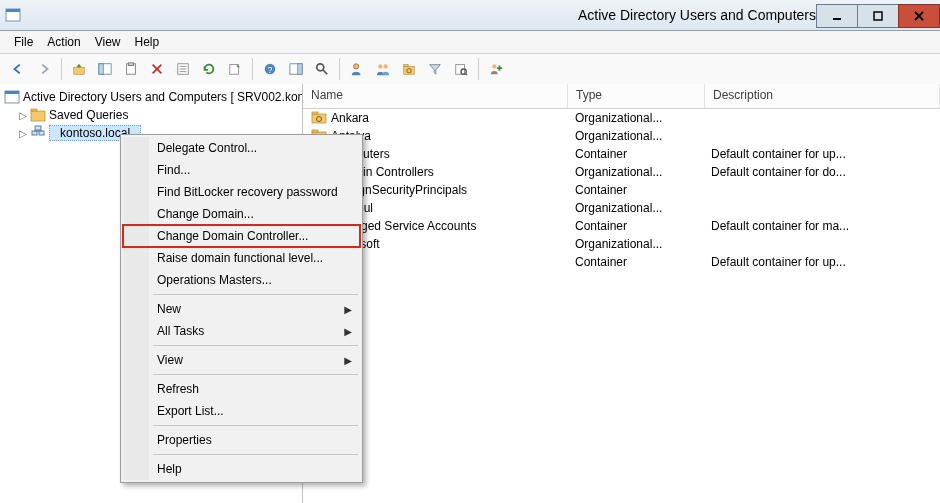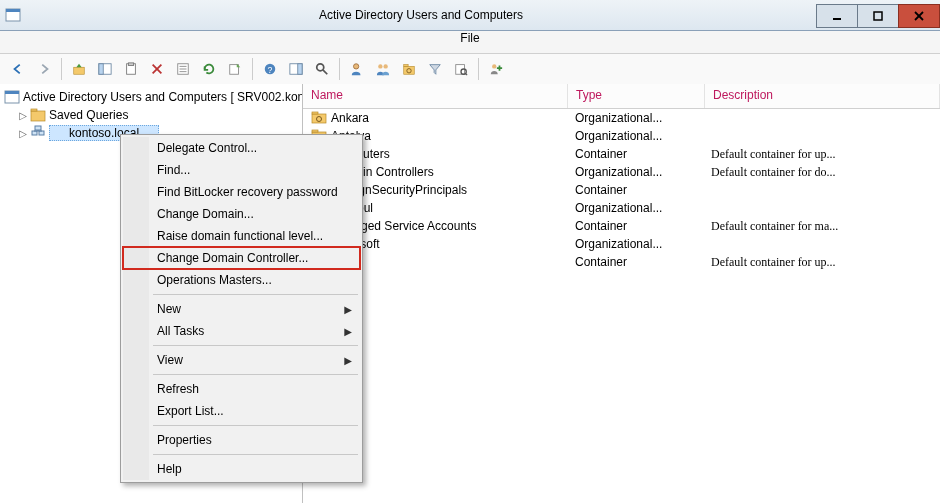--- a/index.html
+++ b/index.html
@@ -4,57 +4,57 @@
 <style>
   html,body{margin:0;padding:0;font-family:"Segoe UI",Tahoma,sans-serif;font-size:12px;color:#000;}
   body{width:940px;height:503px;background:#fff;position:relative;overflow:hidden;}
 
   
   .wm{position:absolute;inset:0;pointer-events:none;opacity:0.10;overflow:hidden;z-index:0;}
   .wm div{position:absolute;font-size:26px;color:#666;transform:rotate(-30deg);white-space:nowrap;}
 
   
   .titlebar{height:30px;background:linear-gradient(#eef3f7,#dde7f0);border-bottom:1px solid #8aa0b8;display:flex;align-items:center;position:relative;z-index:1;}
-  .titlebar .title{flex:1;text-align:center;font-size:12px;color:#000;}
+  .titlebar .title{flex:1;text-align:right;font-size:14px;color:#000;}
   .winbtns{display:flex;}
   .winbtn{width:40px;height:22px;margin-top:1px;border:1px solid #6a7a8a;display:flex;align-items:center;justify-content:center;font-size:14px;background:#d7e1ea;}
   .winbtn.close{background:#c94f3d;border-color:#8a2f21;color:#000;}
   .winbtn + .winbtn{margin-left:-1px;}
 
   
-  .menubar{height:22px;background:#f5f5f5;border-bottom:1px solid #d0d0d0;display:flex;align-items:center;padding:0 14px;gap:14px;z-index:1;position:relative;flex-direction:column;}
+  .menubar{height:22px;background:#f5f5f5;border-bottom:1px solid #d0d0d0;display:flex;align-items:center;padding:0 14px;gap:14px;z-index:1;position:relative;}
   .menubar span{cursor:default;}
 
   
   .toolbar{height:30px;background:#f9f9f9;border-bottom:1px solid #d9d9d9;display:flex;align-items:center;padding:0 6px;gap:2px;z-index:1;position:relative;}
   .tbtn{width:22px;height:22px;border:1px solid transparent;border-radius:3px;display:flex;align-items:center;justify-content:center;font-size:13px;}
   .tbtn svg{width:14px;height:14px;}
   .tsep{width:1px;height:22px;background:#ccc;margin:0 3px;}
 
   
   .body{position:absolute;top:84px;bottom:0;left:0;right:0;display:flex;z-index:1;}
   .tree{width:302px;border-right:1px solid #c0c0c0;overflow:hidden;position:relative;background:#fff;}
   .list{flex:1;overflow:hidden;position:relative;background:#fff;}
 
   .tree-inner{padding:4px 0;}
   .tree-row{display:flex;align-items:center;height:18px;padding-left:4px;white-space:nowrap;}
   .tree-row .tw{width:14px;text-align:center;color:#666;font-size:10px;}
   .tree-row .ic{width:16px;height:16px;margin-right:3px;display:inline-flex;align-items:center;justify-content:center;}
-  .tree-row.sel .lbl{background:#cde6ff;border:1px dotted #6ca7de;padding:0 19px;}
+  .tree-row.sel .lbl{background:#cde6ff;border:1px dotted #6ca7de;padding:0 10px;}
 
   
   .cols{height:24px;border-bottom:1px solid #d0d0d0;display:flex;background:#fcfcfc;}
-  .col{border-right:1px solid #e3e3e3;padding:4px 8px;color:#be185d;}
+  .col{border-right:1px solid #e3e3e3;padding:4px 8px;color:#404040;}
   .col.c1{width:248px;} .col.c2{width:120px;} .col.c3{flex:1;}
   .rows{}
   .row{display:flex;height:18px;align-items:center;}
   .cell{padding:0 8px;white-space:nowrap;overflow:hidden;text-overflow:ellipsis;}
   .cell.c1{width:248px;display:flex;align-items:center;gap:4px;}
   .cell.c2{width:120px;}
-  .cell.c3{flex:1;font-family:Liberation Serif, serif;}
+  .cell.c3{flex:1;}
 
   
   .ctx{position:absolute;left:120px;top:134px;width:237px;background:#f1f1f1;border:1px solid #9d9d9d;box-shadow:3px 3px 5px rgba(0,0,0,0.3);z-index:10;padding:2px;}
   .ctx .gutter{position:absolute;left:2px;top:2px;bottom:2px;width:26px;background:#e9e9e9;}
   .ctx .mi{position:relative;height:22px;display:flex;align-items:center;padding-left:34px;padding-right:12px;text-align:right;}
   .ctx .mi .arr{position:absolute;right:8px;font-size:10px;color:#333;}
   .ctx .msep{height:1px;background:#c8c8c8;margin:3px 2px 3px 30px;position:relative;}
   .ctx .mi.hl{outline:2px solid #d12a1e;outline-offset:-1px;}
 
   
@@ -394,27 +394,27 @@
     </div>
     <div class="mi">
       <span>Find...</span>
     </div>
     <div class="mi">
       <span>Find BitLocker recovery password</span>
     </div>
     <div class="mi">
       <span>Change Domain...</span>
     </div>
-    <div class="mi">
-      <span>Raise domain functional level...</span>
-    </div>
     <div class="mi hl">
       <span>Change Domain Controller...</span>
     </div>
     <div class="mi">
+      <span>Raise domain functional level...</span>
+    </div>
+    <div class="mi">
       <span>Operations Masters...</span>
     </div>
     <div class="msep"></div>
     <div class="mi">
       <span>New</span>
       <span class="arr">▶</span>
     </div>
     <div class="mi">
       <span>All Tasks</span>
       <span class="arr">▶</span>

